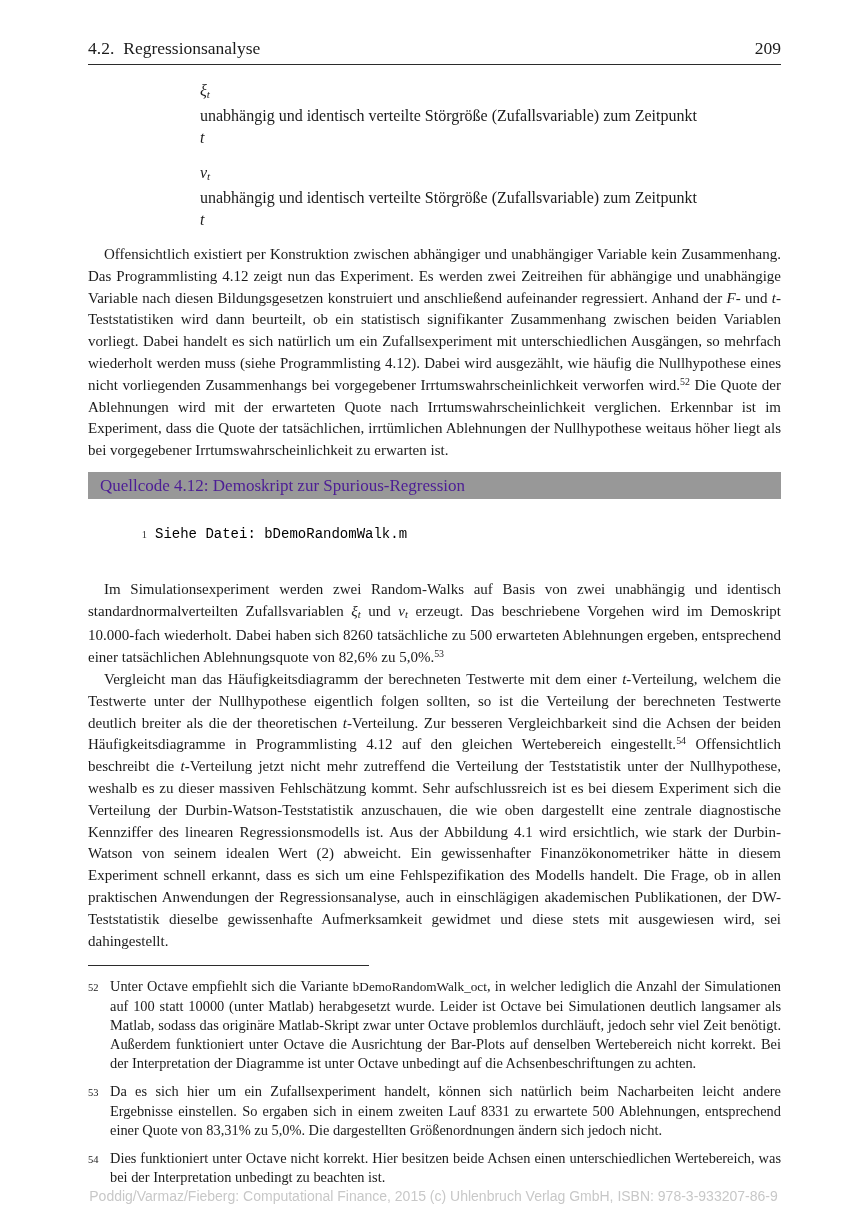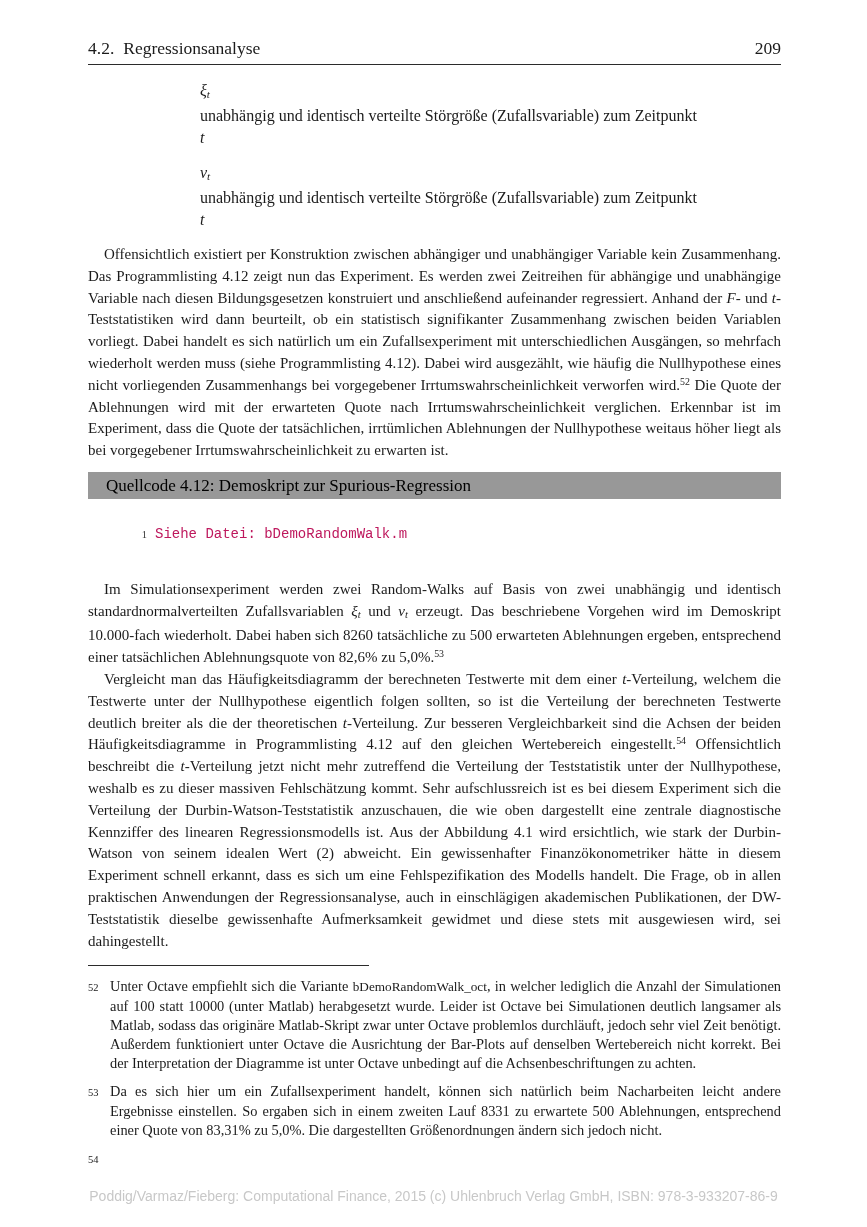--- a/index.html
+++ b/index.html
@@ -46,38 +46,38 @@
   .para.mt { margin-top: 13px; }
   
   .seg-i { font-style: italic; }
   .seg-isub { font-style: italic; font-size: 0.7em; vertical-align: -0.18em; }
   .seg-sup { font-size: 0.66em; vertical-align: 0.5em; line-height: 0; }
   .seg-m { font-family: Liberation Serif, serif; font-size: 0.92em; }
   
   .listing { margin-top: 10px; }
   .listing-bar {
     background: #989898;
-    color: #000000;
+    color: #4c1d95;
     height: 27px;
     line-height: 27px;
     font-size: 17px;
-    padding-left: 18px;
+    padding-left: 12px;
   }
   .code-area { padding: 9px 0 6px 12px; }
   .code-line { font-size: 14px; line-height: 17px; white-space: pre; }
   .code-num {
     display: inline-block;
     width: 12px;
     text-align: right;
     margin-right: 8px;
     font-family: "Liberation Serif", serif;
     font-size: 10.5px;
     color: #3a3a3a;
   }
-  .code-text { font-family: "Liberation Mono", "DejaVu Sans Mono", monospace; color: #be185d; }
+  .code-text { font-family: "Liberation Mono", "DejaVu Sans Mono", monospace; color: #000000; }
   
   .footnotes { margin-top: 13px; }
   .fn-rule { width: 281px; border-top: 1px solid #2b2b2b; height: 0; }
   .fn-body { padding-top: 11px; }
   .fn {
     position: relative;
     padding-left: 22px;
     font-size: 14.4px;
     line-height: 19.2px;
     text-align: justify;
@@ -148,20 +148,21 @@
         <div class="fn">
           <span class="fn-num">52</span>
           <span><span>Unter Octave empfiehlt sich die Variante </span><span class="seg-m">bDemoRandomWalk_oct</span><span>, in welcher lediglich die Anzahl der Simulationen auf 100 statt 10000 (unter Matlab) herabgesetzt wurde. Leider ist Octave bei Simulationen deutlich langsamer als Matlab, sodass das originäre Matlab-Skript zwar unter Octave problemlos durchläuft, jedoch sehr viel Zeit benötigt. Außerdem funktioniert unter Octave die Ausrichtung der Bar-Plots auf denselben Wertebereich nicht korrekt. Bei der Interpretation der Diagramme ist unter Octave unbedingt auf die Achsenbeschriftungen zu achten.</span></span>
         </div>
         <div class="fn">
           <span class="fn-num">53</span>
           <span><span>Da es sich hier um ein Zufallsexperiment handelt, können sich natürlich beim Nacharbeiten leicht andere Ergebnisse einstellen. So ergaben sich in einem zweiten Lauf 8331 zu erwartete 500 Ablehnungen, entsprechend einer Quote von 83,31% zu 5,0%. Die dargestellten Größenordnungen ändern sich jedoch nicht.</span></span>
         </div>
         <div class="fn">
           <span class="fn-num">54</span>
+          <span><span>Dies funktioniert unter Octave nicht korrekt. Hier besitzen beide Achsen einen unterschiedlichen Wertebereich, was bei der Interpretation unbedingt zu beachten ist.</span></span>
         </div>
       </div>
     </div>
 
   </div>
 
   <div class="page-footer">
     <span>Poddig/Varmaz/Fieberg: Computational Finance, 2015 (c) Uhlenbruch Verlag GmbH, ISBN: 978-3-933207-86-9</span>
   </div>
 </div>

